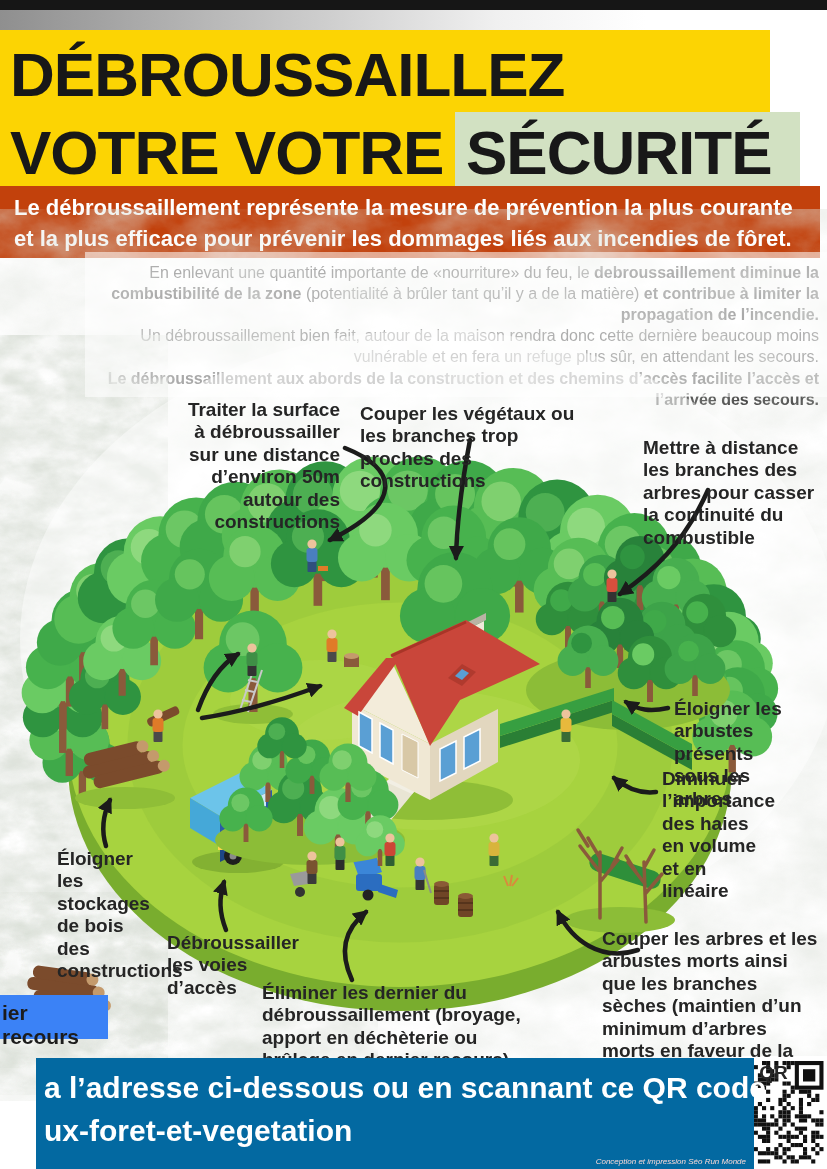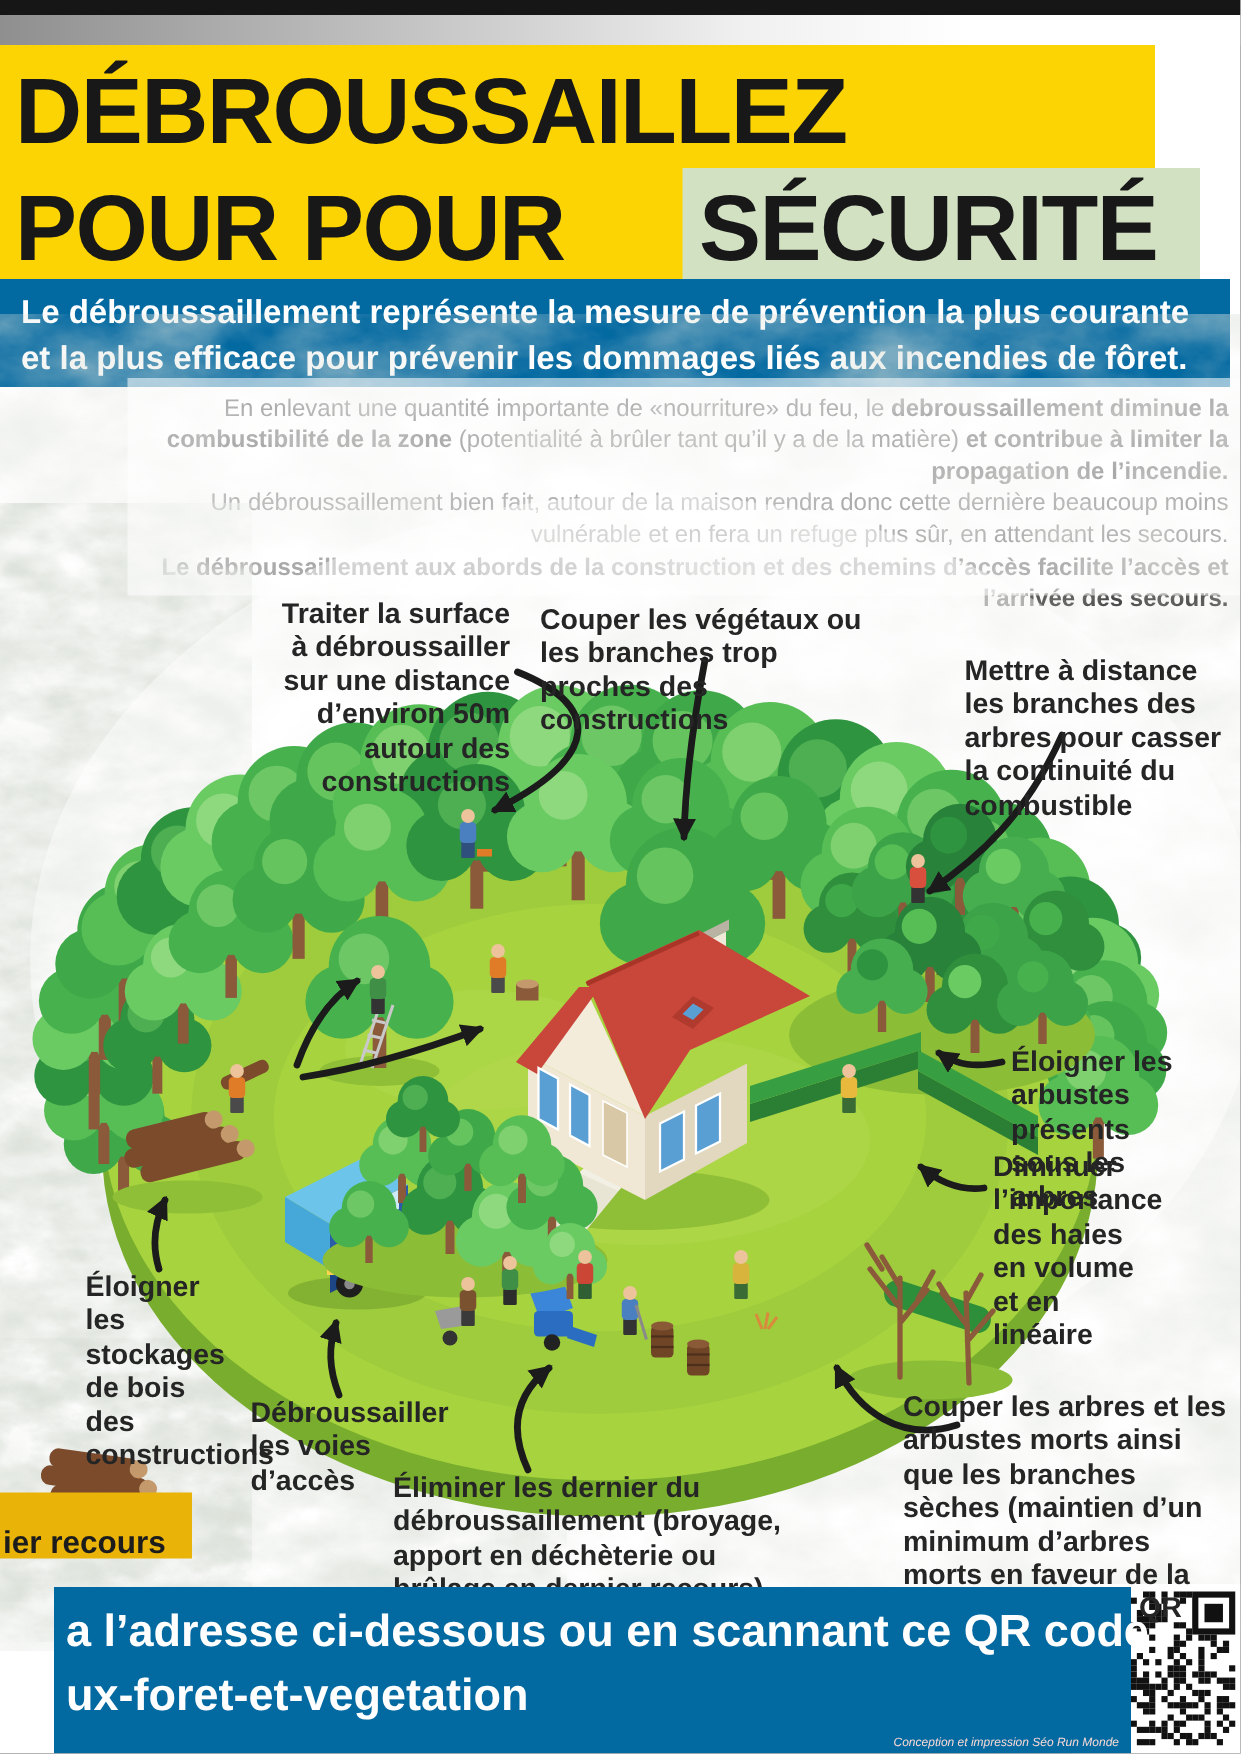--- a/index.html
+++ b/index.html
@@ -11,61 +11,61 @@
   .scan-grad{left:0;top:10px;width:827px;height:20px;
      background:linear-gradient(to right,#8f8f8f,#cfcfcf 40%,#f0f0f0 60%,#fff 78%);}
   
   .yellow-band{left:0;top:30px;width:770px;height:156px;background:#FCD403;}
   .green-box{left:455px;top:112px;width:345px;height:74px;background:#D2E1C2;}
   .title{color:#181818;font-weight:bold;font-size:62px;letter-spacing:-1px;line-height:1;white-space:nowrap;}
   .title1{left:10px;top:44px;}
   .title2{left:10px;top:122px;}
   .title-hl{left:466px;top:122px;}
   
-  .sub-banner{left:0;top:186px;width:820px;height:72px;background:#0369a1;color:#fff;
+  .sub-banner{left:0;top:186px;width:820px;height:72px;background:#c2410c;color:#fff;
      font-weight:bold;font-size:22px;line-height:1.42;padding:6px 14px 0 14px;box-sizing:border-box;}
   
   .intro{left:92px;top:262px;width:727px;text-align:right;color:#404040;
      font-size:16px;line-height:1.32;}
   .intro-par{margin:0;}
   
   #illu{left:0;top:0;width:827px;height:1169px;pointer-events:none;}
   
   .ann{position:absolute;font-weight:bold;font-size:19px;line-height:1.18;color:#252525;}
   .ann-1{left:184px;top:399px;width:156px;text-align:right;}
   .ann-2{left:360px;top:403px;width:226px;}
   .ann-3{left:643px;top:437px;width:186px;}
   .ann-4{left:674px;top:698px;width:116px;}
   .ann-5{left:662px;top:768px;width:96px;}
   .ann-6{left:57px;top:848px;width:92px;}
   .ann-7{left:167px;top:932px;width:116px;}
   .ann-8{left:262px;top:982px;width:286px;}
   .ann-9{left:602px;top:928px;width:216px;}
   
-  .cutoff-box{left:0;top:995px;width:128px;height:44px;background:#eab308;color:#1c1c1c;
-     font-weight:bold;font-size:21px;padding:22px 0 0 2px;box-sizing:border-box;}
+  .cutoff-box{left:0;top:995px;width:108px;height:44px;background:#3b82f6;color:#1c1c1c;
+     font-weight:bold;font-size:21px;padding:6px 0 0 2px;box-sizing:border-box;}
   
   .footer-banner{left:0;top:1058px;width:718px;height:111px;background:#0369a1;color:#fff;
      box-sizing:border-box;padding:12px 10px 0 8px;margin-left:36px;}
   .footer-line{font-weight:bold;font-size:30px;line-height:1.18;white-space:nowrap;}
   .footer-line2{margin-top:8px;}
   .footer-credit{position:absolute;right:8px;bottom:3px;font-size:8px;color:#f8d9d6;font-style:italic;}
 </style>
 </head>
 <body>
 
 <div id="poster">
 
   <div class="abs scan-top"></div>
   <div class="abs scan-grad"></div>
 
   <div class="abs yellow-band"></div>
   <div class="abs green-box"></div>
   <div class="abs title title1">DÉBROUSSAILLEZ</div>
-  <div class="abs title title2">POUR POUR</div>
+  <div class="abs title title2">VOTRE VOTRE</div>
   <div class="abs title title-hl">SÉCURITÉ</div>
 
   <div class="abs sub-banner">Le débroussaillement représente la mesure de prévention la plus courante et la plus efficace pour prévenir les dommages liés aux incendies de fôret.</div>
 
   <div class="abs intro">
       <div class="intro-par"><span>En enlevant une quantité importante de «nourriture» du feu, le </span><strong>debroussaillement diminue la combustibilité de la zone</strong><span> (potentialité à brûler tant qu’il y a de la matière) </span><strong>et contribue à limiter la propagation de l’incendie.</strong></div>
       <div class="intro-par"><span>Un débroussaillement bien fait, autour de la maison rendra donc cette dernière beaucoup moins vulnérable et en fera un refuge plus sûr, en attendant les secours.</span></div>
       <div class="intro-par"><strong>Le débroussaillement aux abords de la construction et des chemins d’accès facilite l’accès et l’arrivée des secours.</strong></div>
     </div>
 

